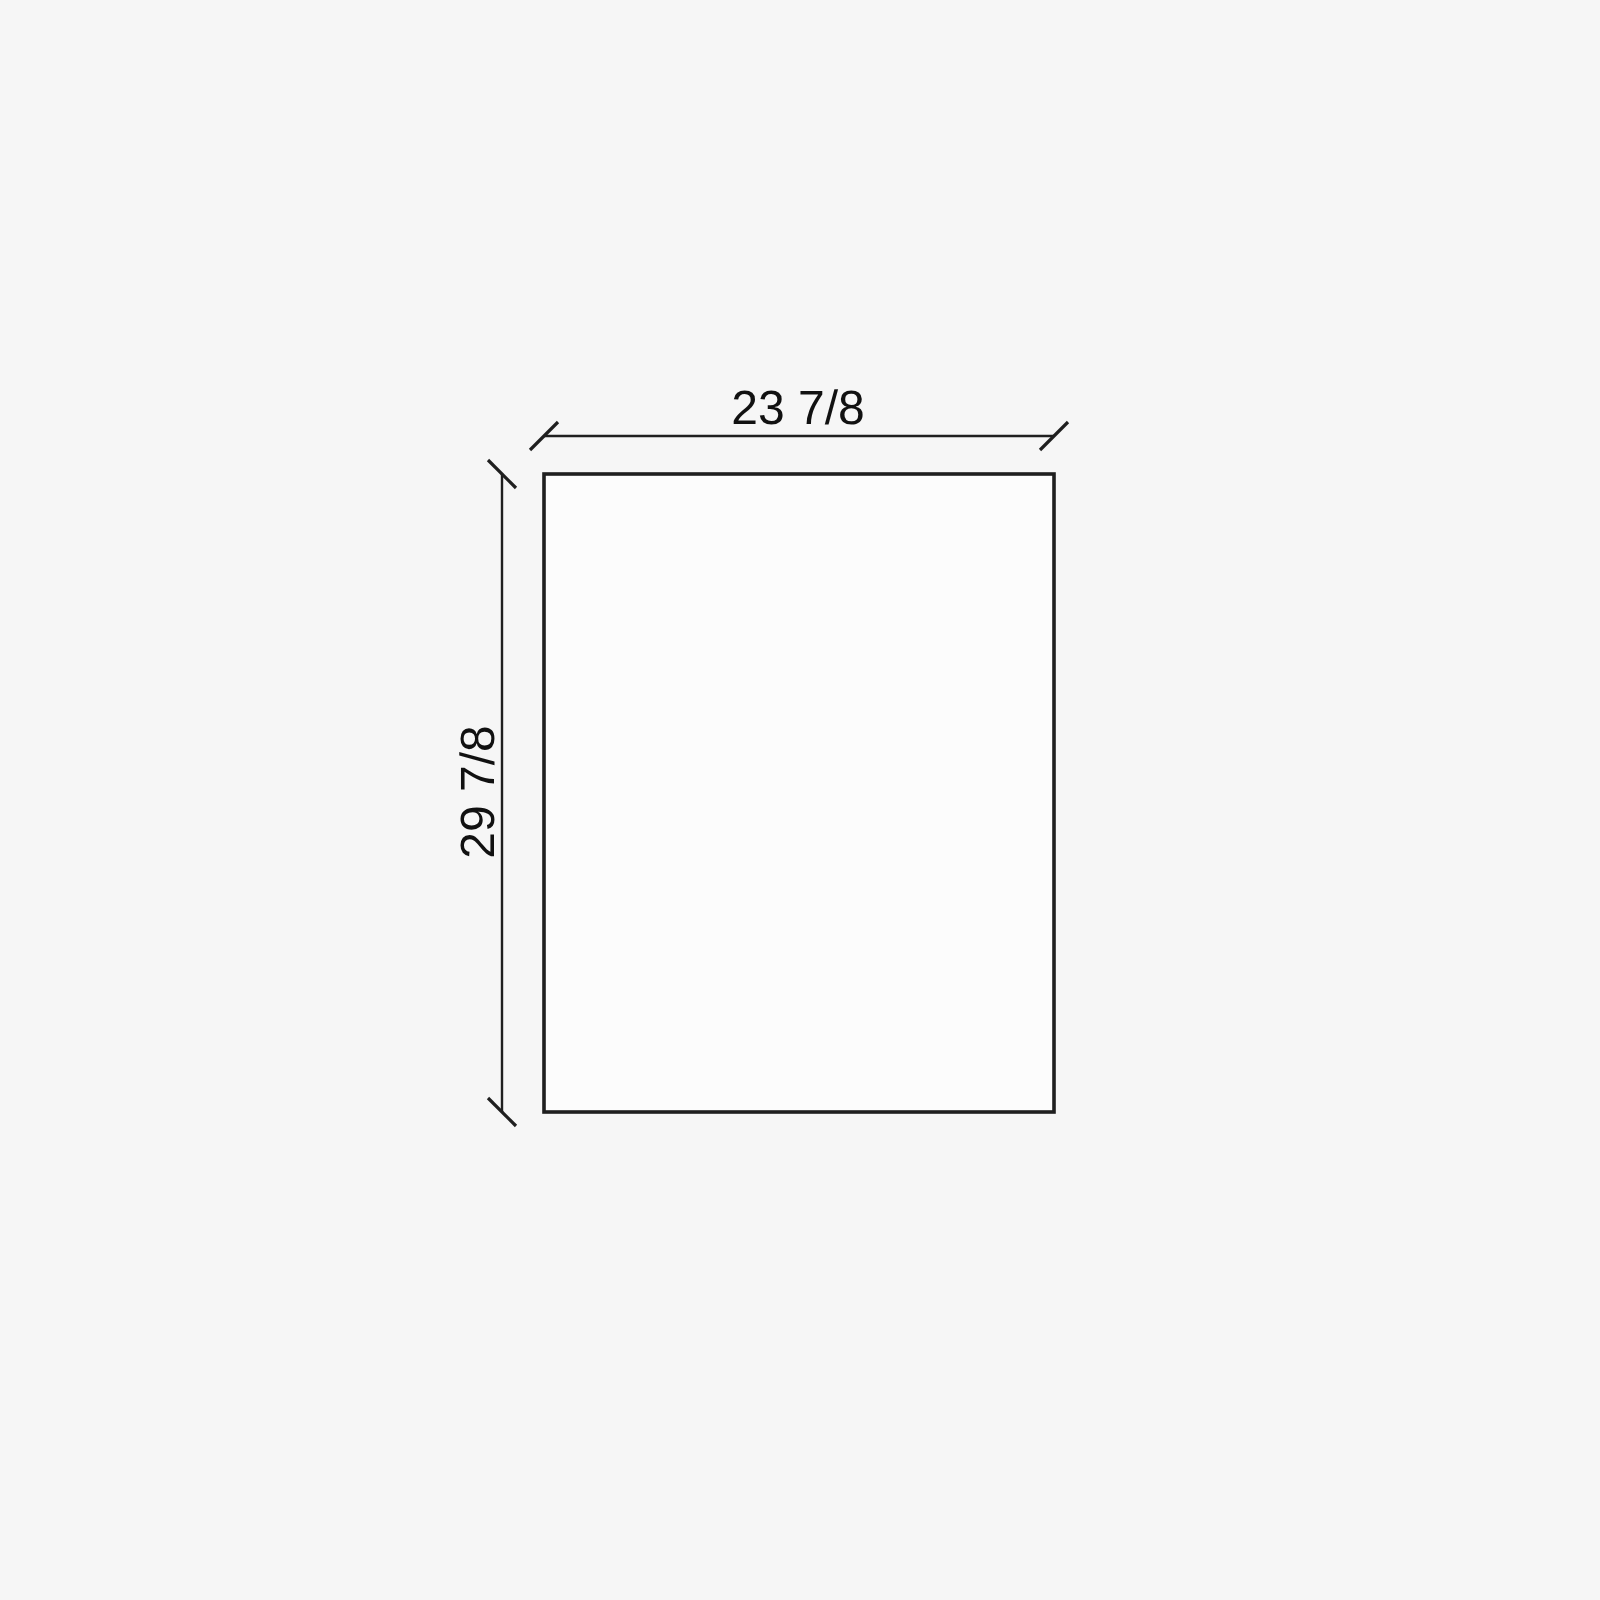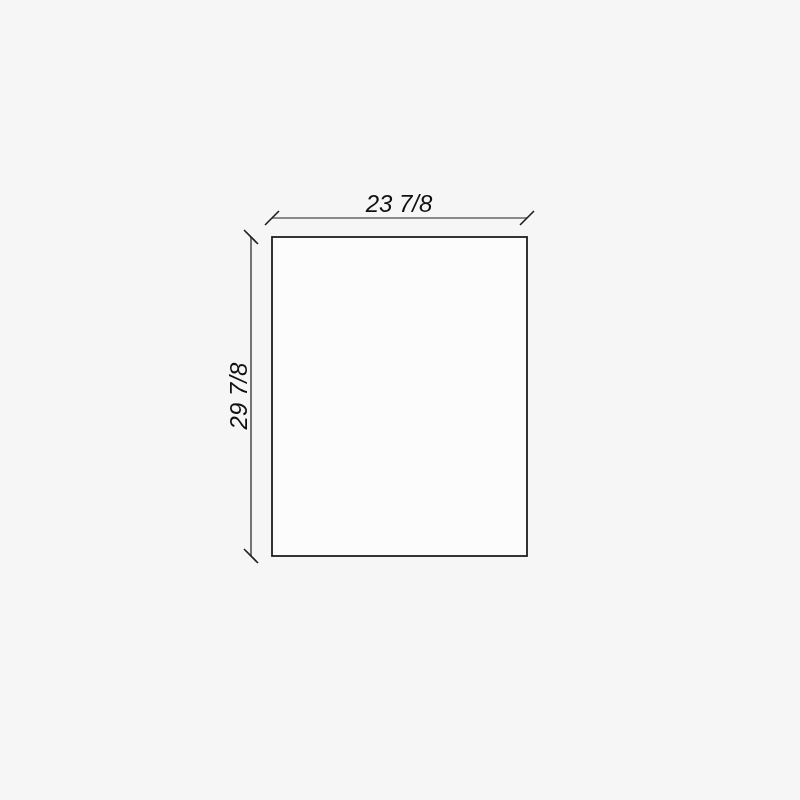--- a/index.html
+++ b/index.html
@@ -8,21 +8,20 @@
     width: 800px;
     height: 800px;
     background: #f6f6f6;
     font-family: "Liberation Sans", sans-serif;
     overflow: hidden;
   }
   .canvas {
     position: relative;
     width: 800px;
     height: 668px;
-    font-style: italic;
   }
   svg {
     display: block;
   }
   .dim-label {
     font-family: "Liberation Sans", sans-serif;
     font-size: 24px;
   }
 </style>
 </head>

